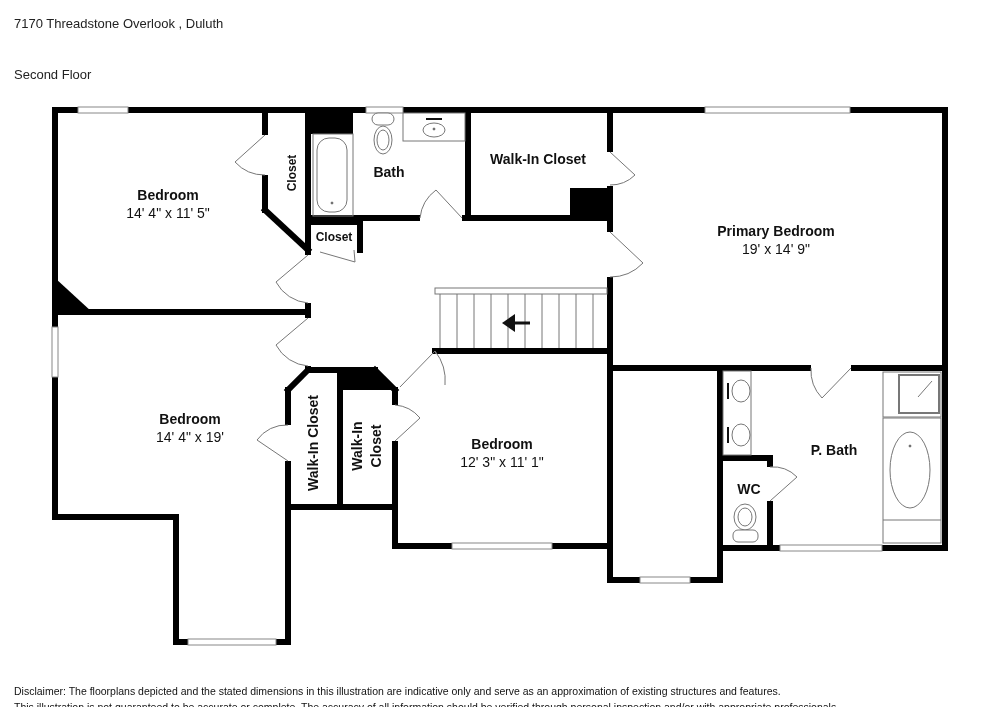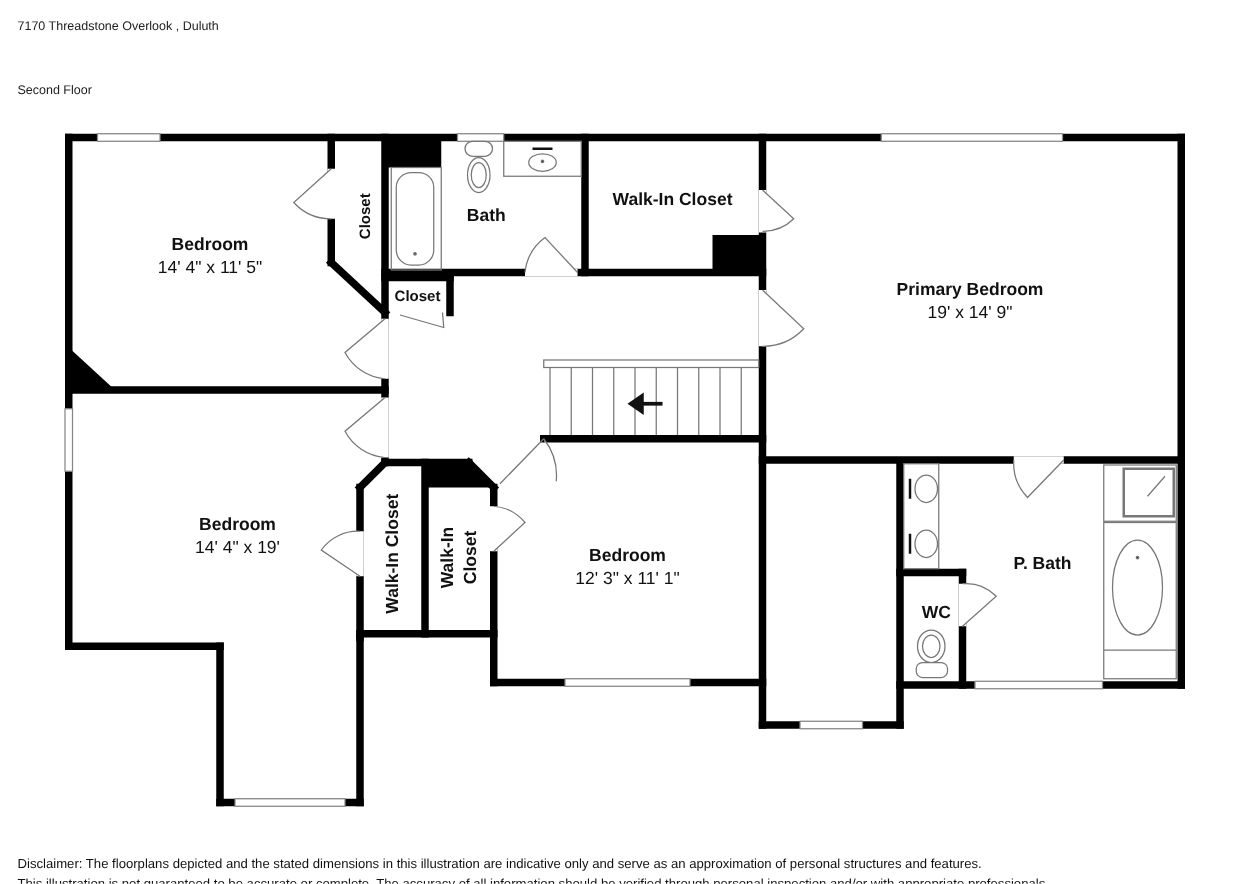--- a/index.html
+++ b/index.html
@@ -1,17 +1,17 @@
 <!DOCTYPE html>
 <html><head>
 <meta charset="utf-8">
 <style>
   html, body { margin: 0; padding: 0; background: #ffffff; }
   body { width: 1000px; height: 707px; position: relative; overflow: hidden; font-family: "Liberation Sans", sans-serif; color: #111; }
-  .hdr { position: absolute; left: 14px; font-size: 10px; color: #222; }
+  .hdr { position: absolute; left: 14px; font-size: 13px; color: #222; }
   .hdr.l1 { top: 16px; }
   .hdr.l2 { top: 34px; margin-top: 33px; }
   .disc { position: absolute; left: 14px; font-size: 10.5px; color: #111; white-space: nowrap; }
   .disc.d1 { top: 685px; }
   .disc.d2 { top: 701px; }
   svg.plan { position: absolute; left: 0; top: 0; }
   .room-name { font-family: "Liberation Sans", sans-serif; font-weight: bold; font-size: 14px; fill: #111; }
   .room-dim { font-family: "Liberation Sans", sans-serif; font-size: 14px; fill: #111; }
   .small-name { font-family: "Liberation Sans", sans-serif; font-weight: bold; font-size: 12px; fill: #111; }
 </style>
@@ -208,14 +208,14 @@
     <text class="room-dim" x="502" y="467" text-anchor="middle">12' 3" x 11' 1"</text>
   </g>
   <g>
     <text class="room-name" x="834" y="455" text-anchor="middle">P. Bath</text>
   </g>
   <g>
     <text class="room-name" x="749" y="494" text-anchor="middle">WC</text>
   </g>
 </svg>
 
-<div class="disc d1">Disclaimer: The floorplans depicted and the stated dimensions in this illustration are indicative only and serve as an approximation of personal structures and features.</div>
+<div class="disc d1">Disclaimer: The floorplans depicted and the stated dimensions in this illustration are indicative only and serve as an approximation of existing structures and features.</div>
 <div class="disc d2">This illustration is not guaranteed to be accurate or complete. The accuracy of all information should be verified through personal inspection and/or with appropriate professionals.</div>
 
 </body></html>

